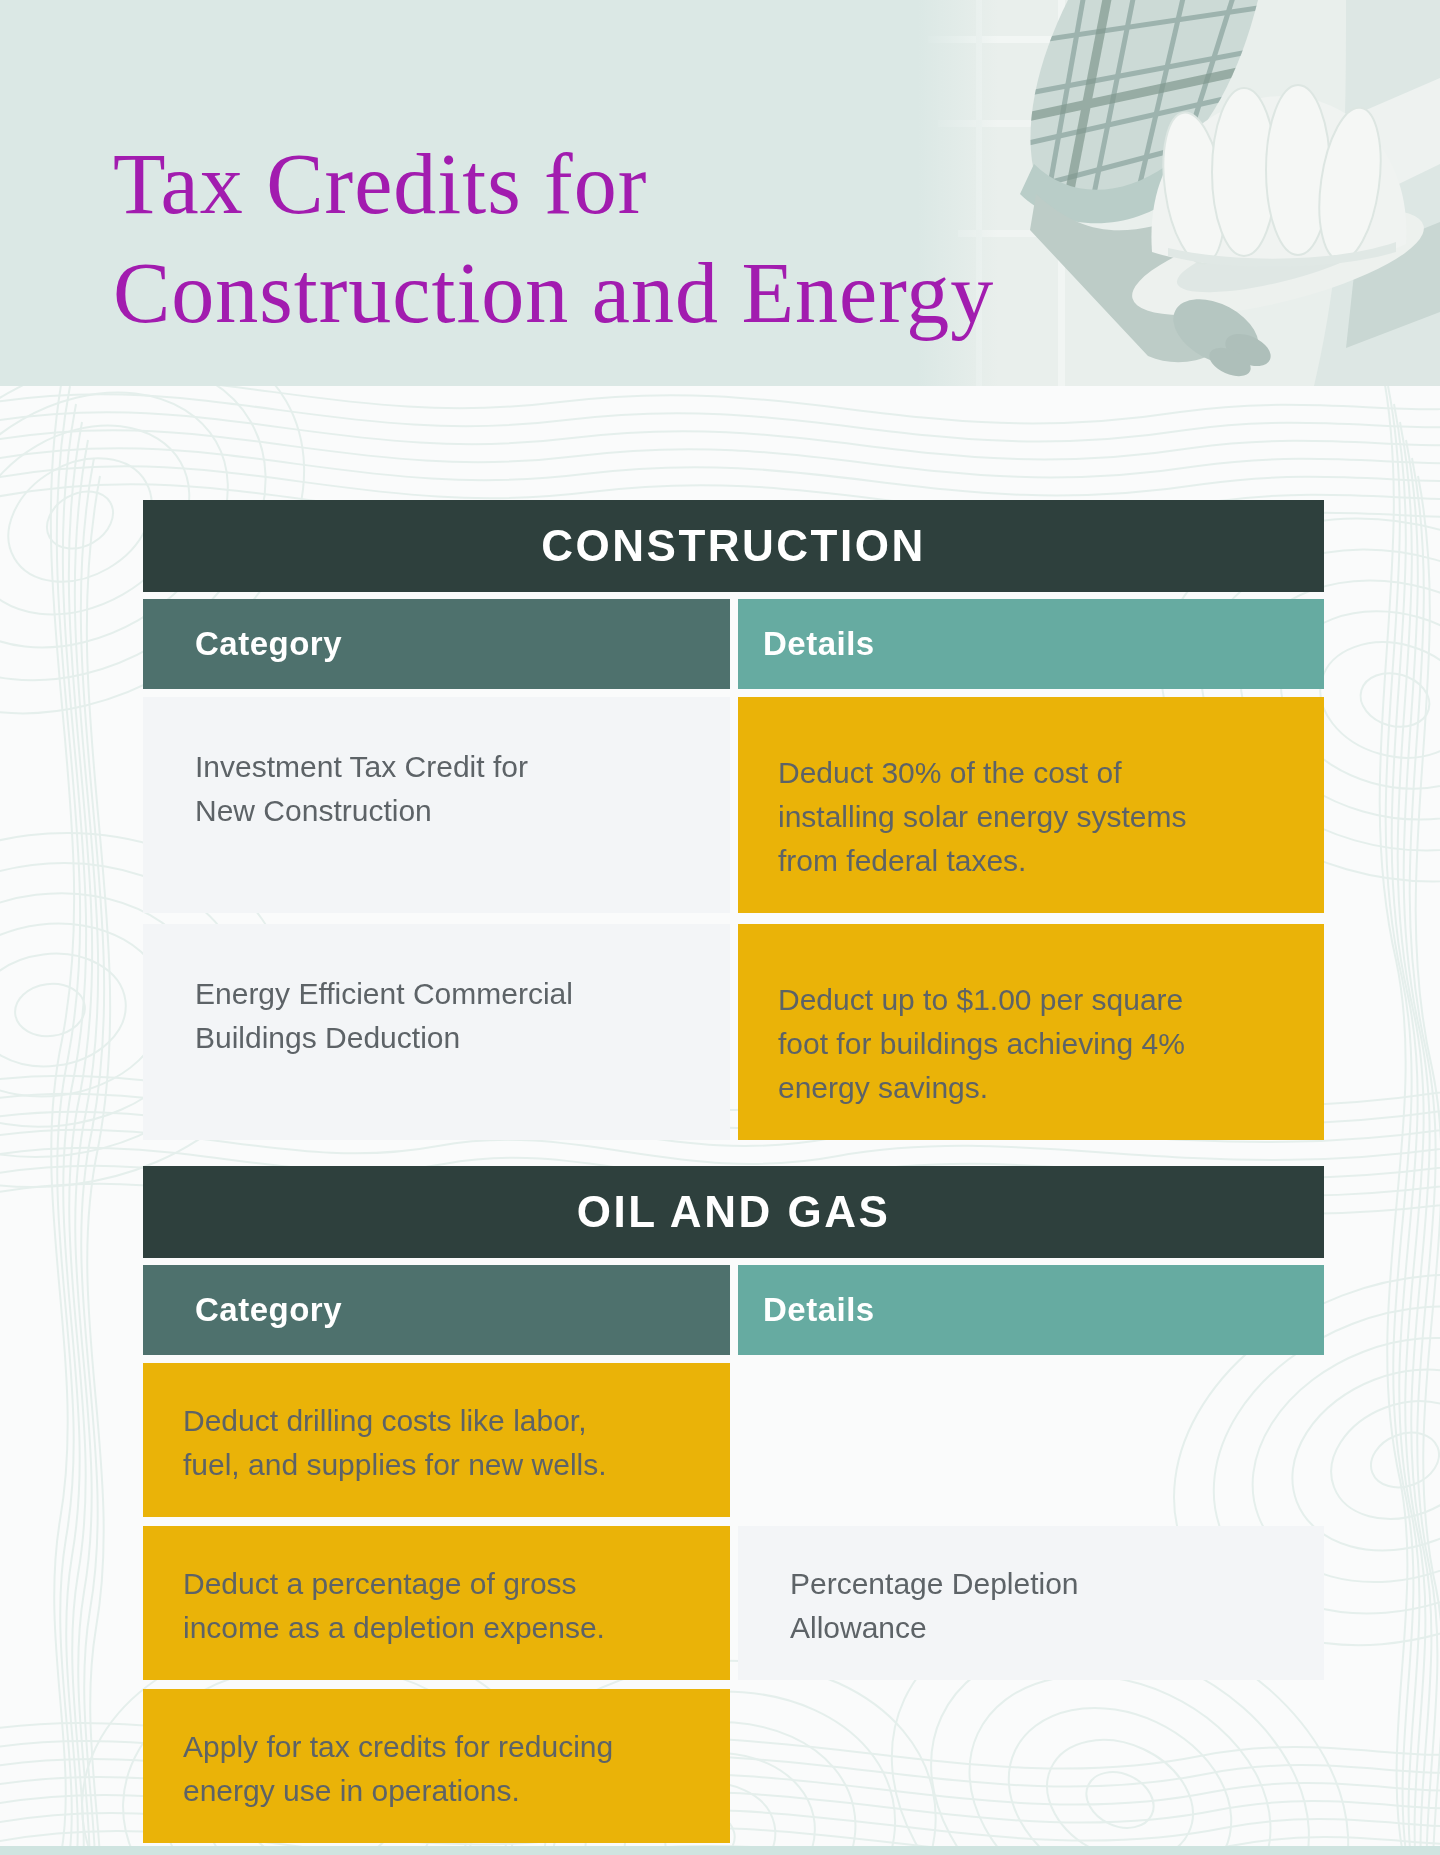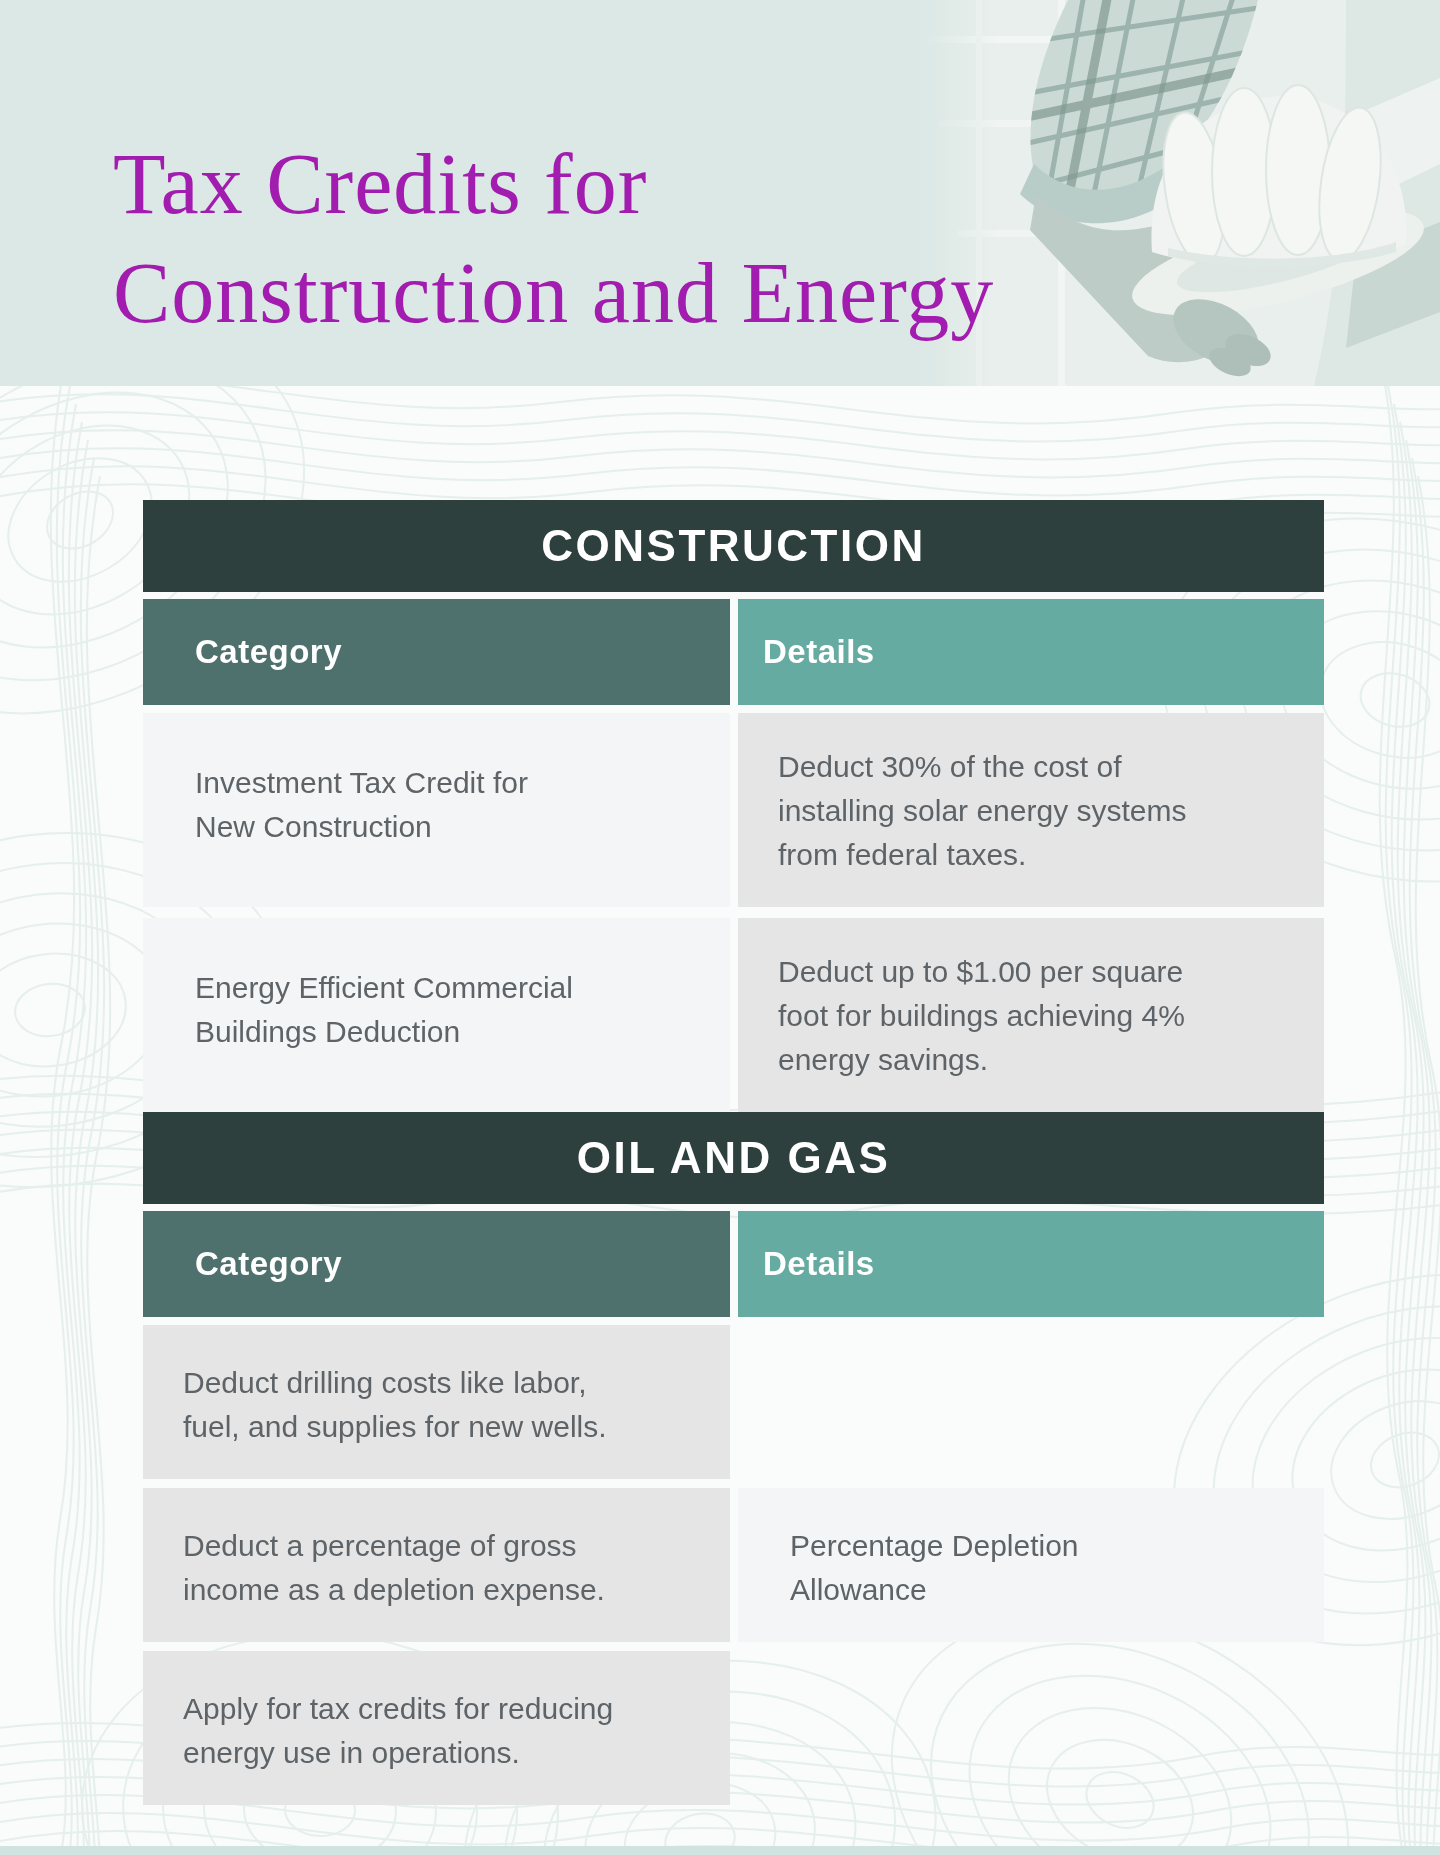--- a/index.html
+++ b/index.html
@@ -25,40 +25,40 @@
   .hero-photo{position:absolute;right:0;top:0;width:522px;height:386px;z-index:3;}
   
   .content{position:absolute;left:143px;top:500px;width:1181px;z-index:2;}
   .table-title-band{
     height:92px;background:#2e403d;color:#ffffff;
     display:flex;align-items:center;justify-content:center;
     font-size:44px;font-weight:bold;letter-spacing:2.5px;
     margin-bottom:7px;
   }
   .cols-header{display:grid;grid-template-columns:587px 586px;column-gap:8px;margin-bottom:8px;}
-  .col-h{height:106px;display:flex;align-items:center;color:#ffffff;font-size:33px;font-weight:bold;letter-spacing:0.5px;}
+  .col-h{height:90px;display:flex;align-items:center;color:#ffffff;font-size:33px;font-weight:bold;letter-spacing:0.5px;}
   .col-h.category{background:#4e716d;padding-left:52px;}
   .col-h.details{background:#66aba1;padding-left:25px;}
   .t-row{display:grid;grid-template-columns:587px 586px;column-gap:8px;margin-bottom:11px;}
   .t-row:last-child{margin-bottom:0;}
   .cell{
     box-sizing:border-box;color:#5d6367;font-size:30px;line-height:44px;
     white-space:pre-line;
   }
   .cell.category{background:#f3f5f7;padding:48px 30px 30px 52px;}
-  .cell.details{background:#e5e5e5;padding:32px 24px 30px 40px;}
+  .cell.details{background:#eab308;padding:54px 24px 30px 40px;}
   .table-oil .t-row{margin-bottom:9px;}
   .table-oil .cell.category{padding-top:36px;}
   .table-oil .cell.details{padding-top:36px;}
   .table-construction .t-row-0 .cell{min-height:177px;}
   .table-construction .t-row-1 .cell{min-height:171px;}
   .table-oil .t-row-0 .cell{min-height:142px;}
   .table-oil .t-row-1 .cell{min-height:141px;}
   .table-oil .t-row-2 .cell{min-height:137px;}
-  .table-oil{}
+  .table-oil{margin-top:26px;}
   
   .bottom-strip{position:absolute;left:0;bottom:0;width:1440px;height:9px;background:#cfe4e0;z-index:2;}
 </style>
 </head>
 <body>
 
 <svg id="contour-svg" viewBox="0 0 1440 1855" xmlns="http://www.w3.org/2000/svg">
   <g id="contour-lines">
     <path class="contour-base" d="M -60 393 C 180 340 320 432 560 402 C 800 372 920 452 1180 412 C 1320 392 1420 422 1500 402"></path>
     <path class="contour-base" d="M -60 1738 C 160 1688 340 1782 560 1746 C 780 1712 980 1800 1200 1756 C 1330 1730 1430 1772 1500 1746"></path>

